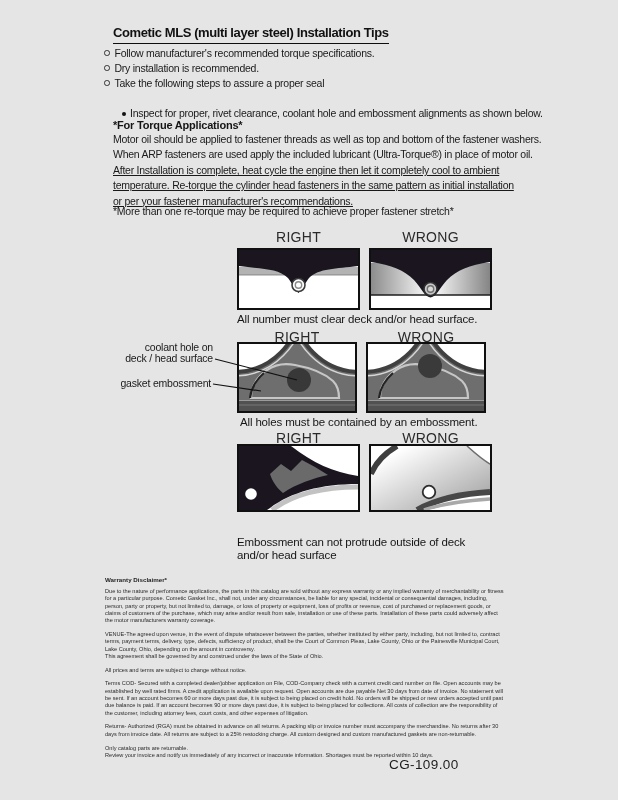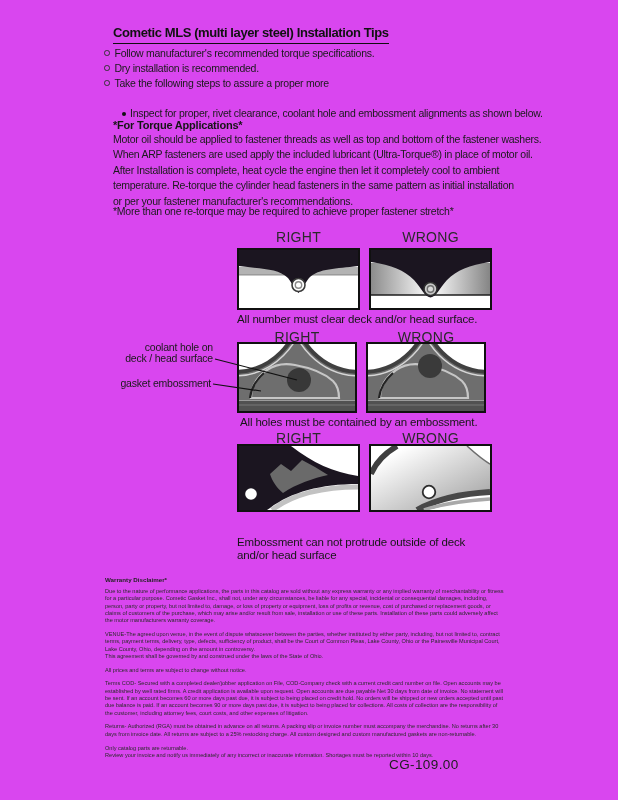--- a/index.html
+++ b/index.html
@@ -1,17 +1,17 @@
 <!DOCTYPE html>
 <html><head>
 <meta charset="utf-8">
 <style>
   html,body{margin:0;padding:0;background:#ffffff;}
   .page{
-    position:relative;width:618px;height:800px;background:#d946ef;
+    position:relative;width:618px;height:800px;background:#e5e5e5;
     font-family:"Liberation Sans","DejaVu Sans",sans-serif;color:#191919;overflow:hidden;
   }
   .abs{position:absolute;}
   .title{
     position:absolute;left:113px;top:25px;font-size:13px;font-weight:bold;letter-spacing:-0.4px;
     color:#111;border-bottom:1.5px solid #0e0e0e;padding-bottom:2.5px;white-space:nowrap;margin:0;
   }
   .tip{position:absolute;white-space:nowrap;font-size:10.5px;letter-spacing:-0.25px;color:#1a1a1a;}
   .mk1{display:inline-block;width:3.5px;height:3.5px;border:1px solid #333;border-radius:50%;margin-right:5px;vertical-align:1.5px;}
   .mk2{display:inline-block;width:4px;height:4px;background:#111;border-radius:50%;margin-right:4px;vertical-align:1.5px;}
@@ -30,29 +30,29 @@
 </style>
 </head>
 <body>
 
 <div class="page">
 
   <h1 class="title">Cometic MLS (multi layer steel) Installation Tips</h1>
 
   <div class="tip" style="left:104px;top:47px;"><span class="mk1"></span><span>Follow manufacturer's recommended torque specifications.</span></div>
   <div class="tip" style="left:104px;top:62px;"><span class="mk1"></span><span>Dry installation is recommended.</span></div>
-  <div class="tip" style="left:104px;top:77px;"><span class="mk1"></span><span>Take the following steps to assure a proper more</span></div>
+  <div class="tip" style="left:104px;top:77px;"><span class="mk1"></span><span>Take the following steps to assure a proper seal</span></div>
   <div class="tip" style="left:122px;top:107px;"><span class="mk2"></span><span>Inspect for proper, rivet clearance, coolant hole and embossment alignments as shown below.</span></div>
 
   <div class="h2" style="left:113px;top:119px;">*For Torque Applications*</div>
   <div class="abs" style="left:113px;top:132px;">
     <div class="bodyline">Motor oil should be applied to fastener threads as well as top and bottom of the fastener washers.</div>
     <div class="bodyline">When ARP fasteners are used apply the included lubricant (Ultra-Torque®) in place of motor oil.</div>
   </div>
-  <div class="abs" style="left:113px;top:163px;">
+  <div class="abs" style="left:113px;top:163px;text-decoration:underline;">
     <div class="bodyline">After Installation is complete, heat cycle the engine then let it completely cool to ambient</div>
     <div class="bodyline">temperature. Re-torque the cylinder head fasteners in the same pattern as initial installation</div>
     <div class="bodyline">or per your fastener manufacturer's recommendations.</div>
   </div>
   <div class="abs bodyline" style="left:113px;top:204px;">*More than one re-torque may be required to achieve proper fastener stretch*</div>
 
   <div class="figlabel" style="left:237px;top:229px;width:123px;">RIGHT</div>
   <div class="figlabel" style="left:369px;top:229px;width:123px;">WRONG</div>
 
   <div class="figbox" style="left:237px;top:248px;width:119px;height:58px;">

